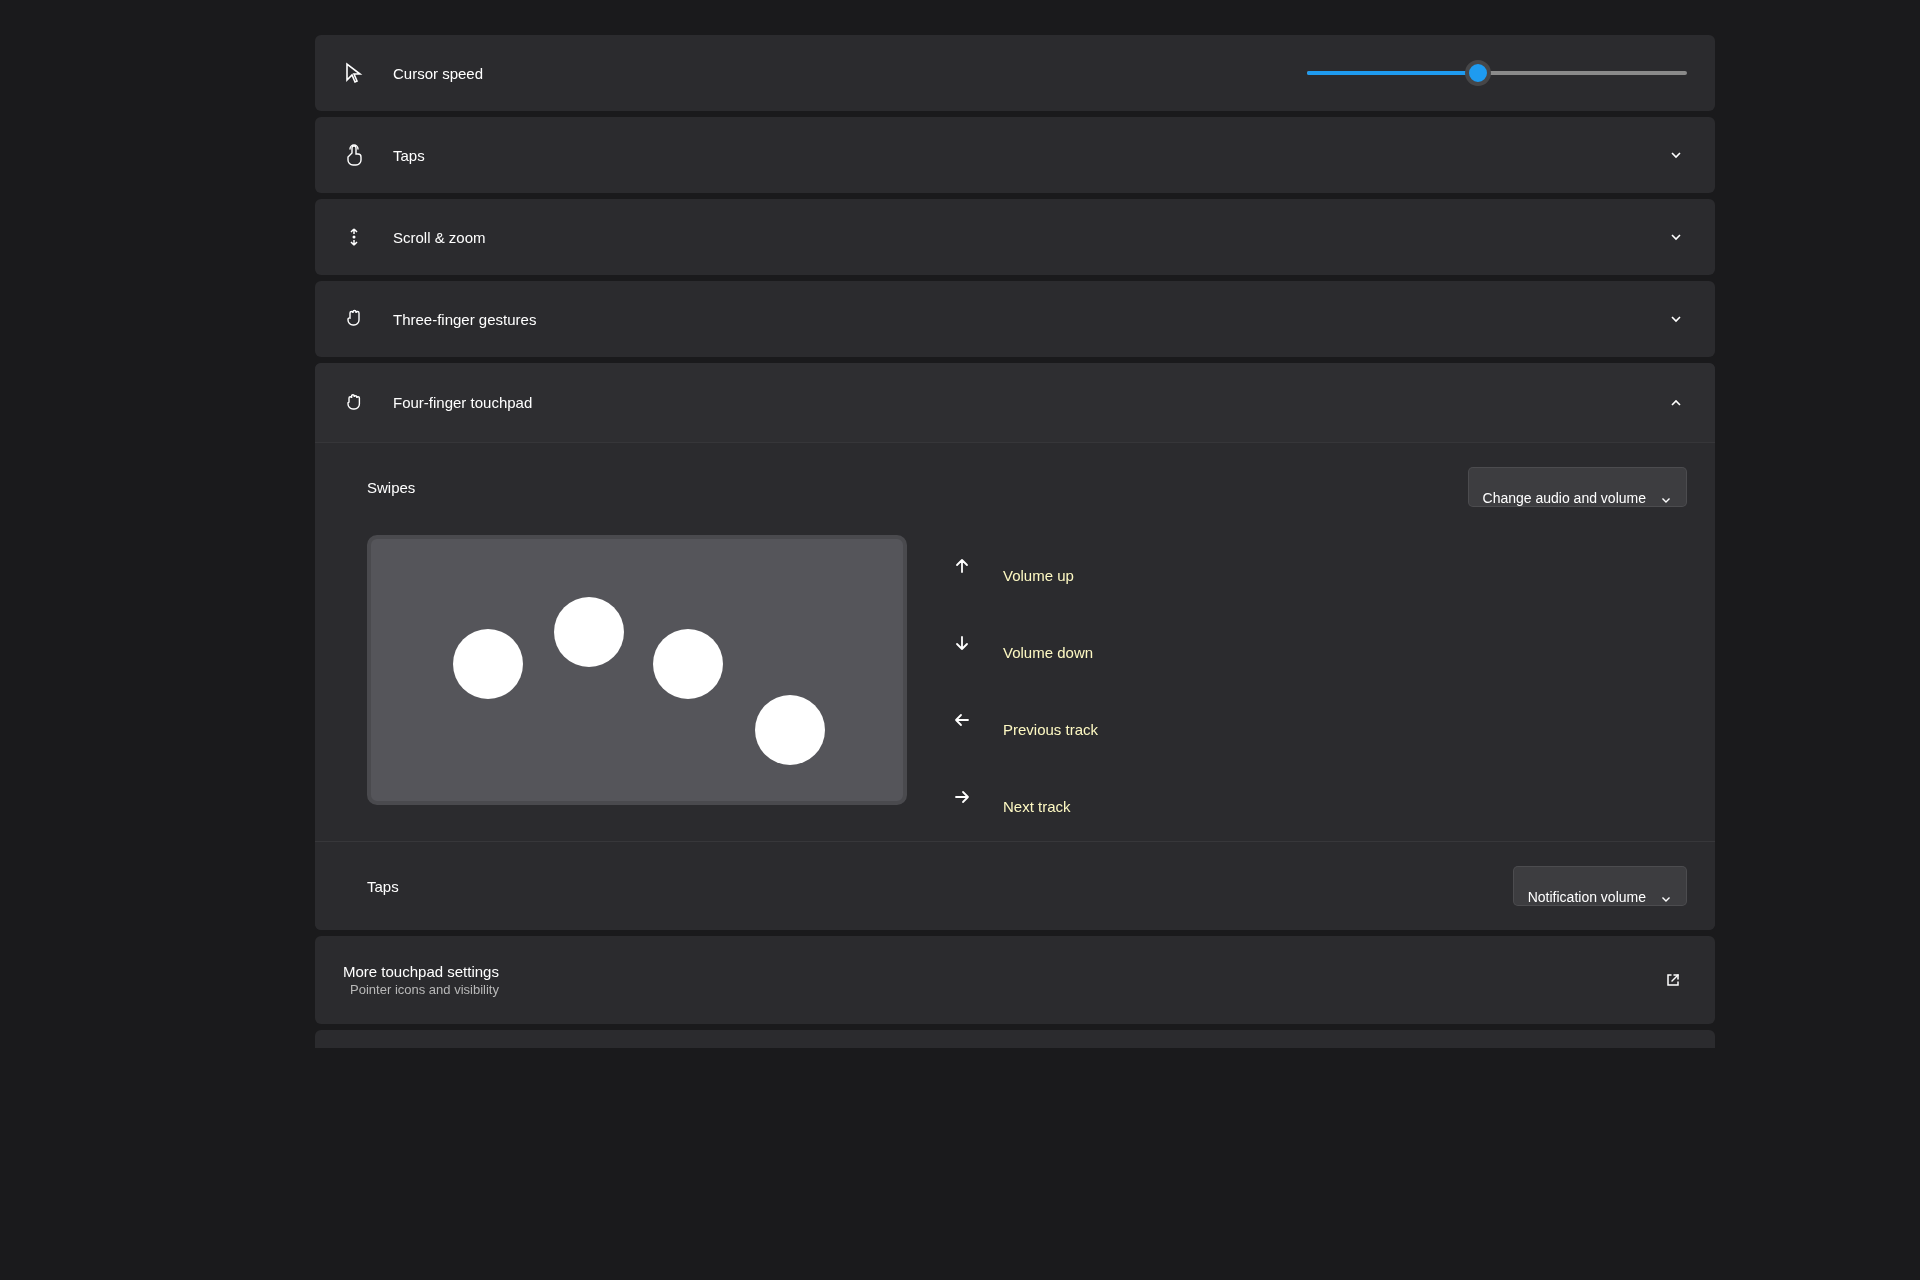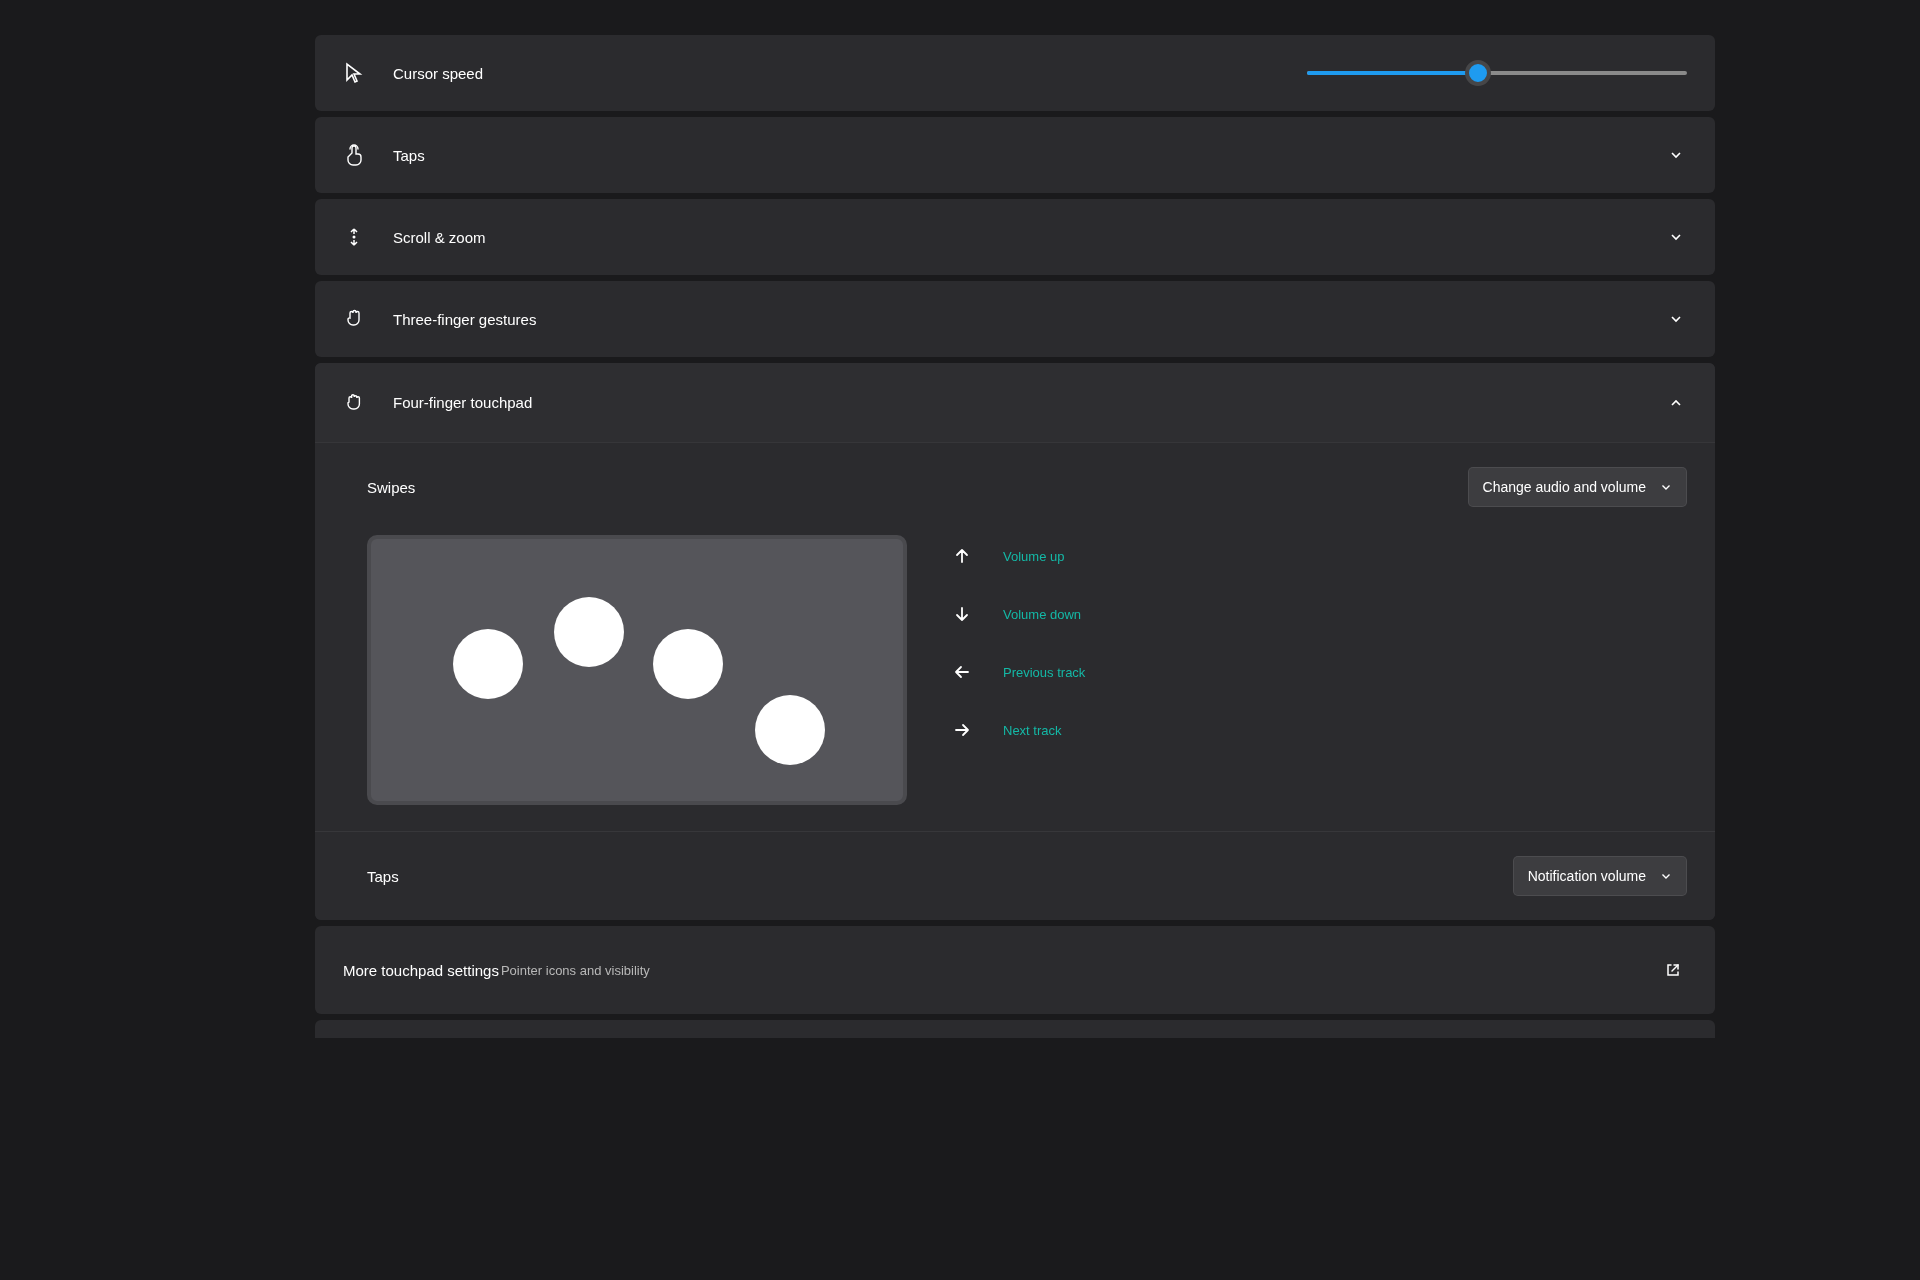--- a/index.html
+++ b/index.html
@@ -164,61 +164,62 @@
   }
   .gesture-arrow {
     width: 18px;
     height: 18px;
     display: flex;
     align-items: center;
     justify-content: center;
     color: #ffffff;
   }
   .gesture-label {
-    font-size: 13px;
-    color: #14b8a6;
+    font-size: 15px;
+    color: #fef9c3;
+    margin-top: 20px;
   }
 
   .expanded-taps {
     border-top: 1px solid rgba(255,255,255,0.06);
     padding: 24px 28px 24px 52px;
     display: flex;
     align-items: center;
     justify-content: space-between;
     background: #2b2b2e;
   }
 
   .dropdown {
     background: #3d3d40;
     border: 1px solid rgba(255,255,255,0.08);
     border-radius: 5px;
     height: 40px;
     padding: 0 14px;
     display: flex;
-    align-items: center;
+    align-items: flex-end;
     gap: 14px;
     cursor: pointer;
     font-size: 14px;
   }
   .dropdown .chev {
     width: 12px;
     height: 12px;
     display: flex;
     align-items: center;
     justify-content: center;
   }
 
   
   .card-tall {
     height: 88px;
   }
   .card-twoline {
     display: flex;
-    flex-direction: row;
-    align-items: center;
+    flex-direction: column;
+    align-items: flex-end;
     gap: 2px;
   }
   .card-sub {
     font-size: 13px;
     color: #b8b8b8;
   }
   .open-icon {
     width: 16px;
     height: 16px;
     display:flex;

